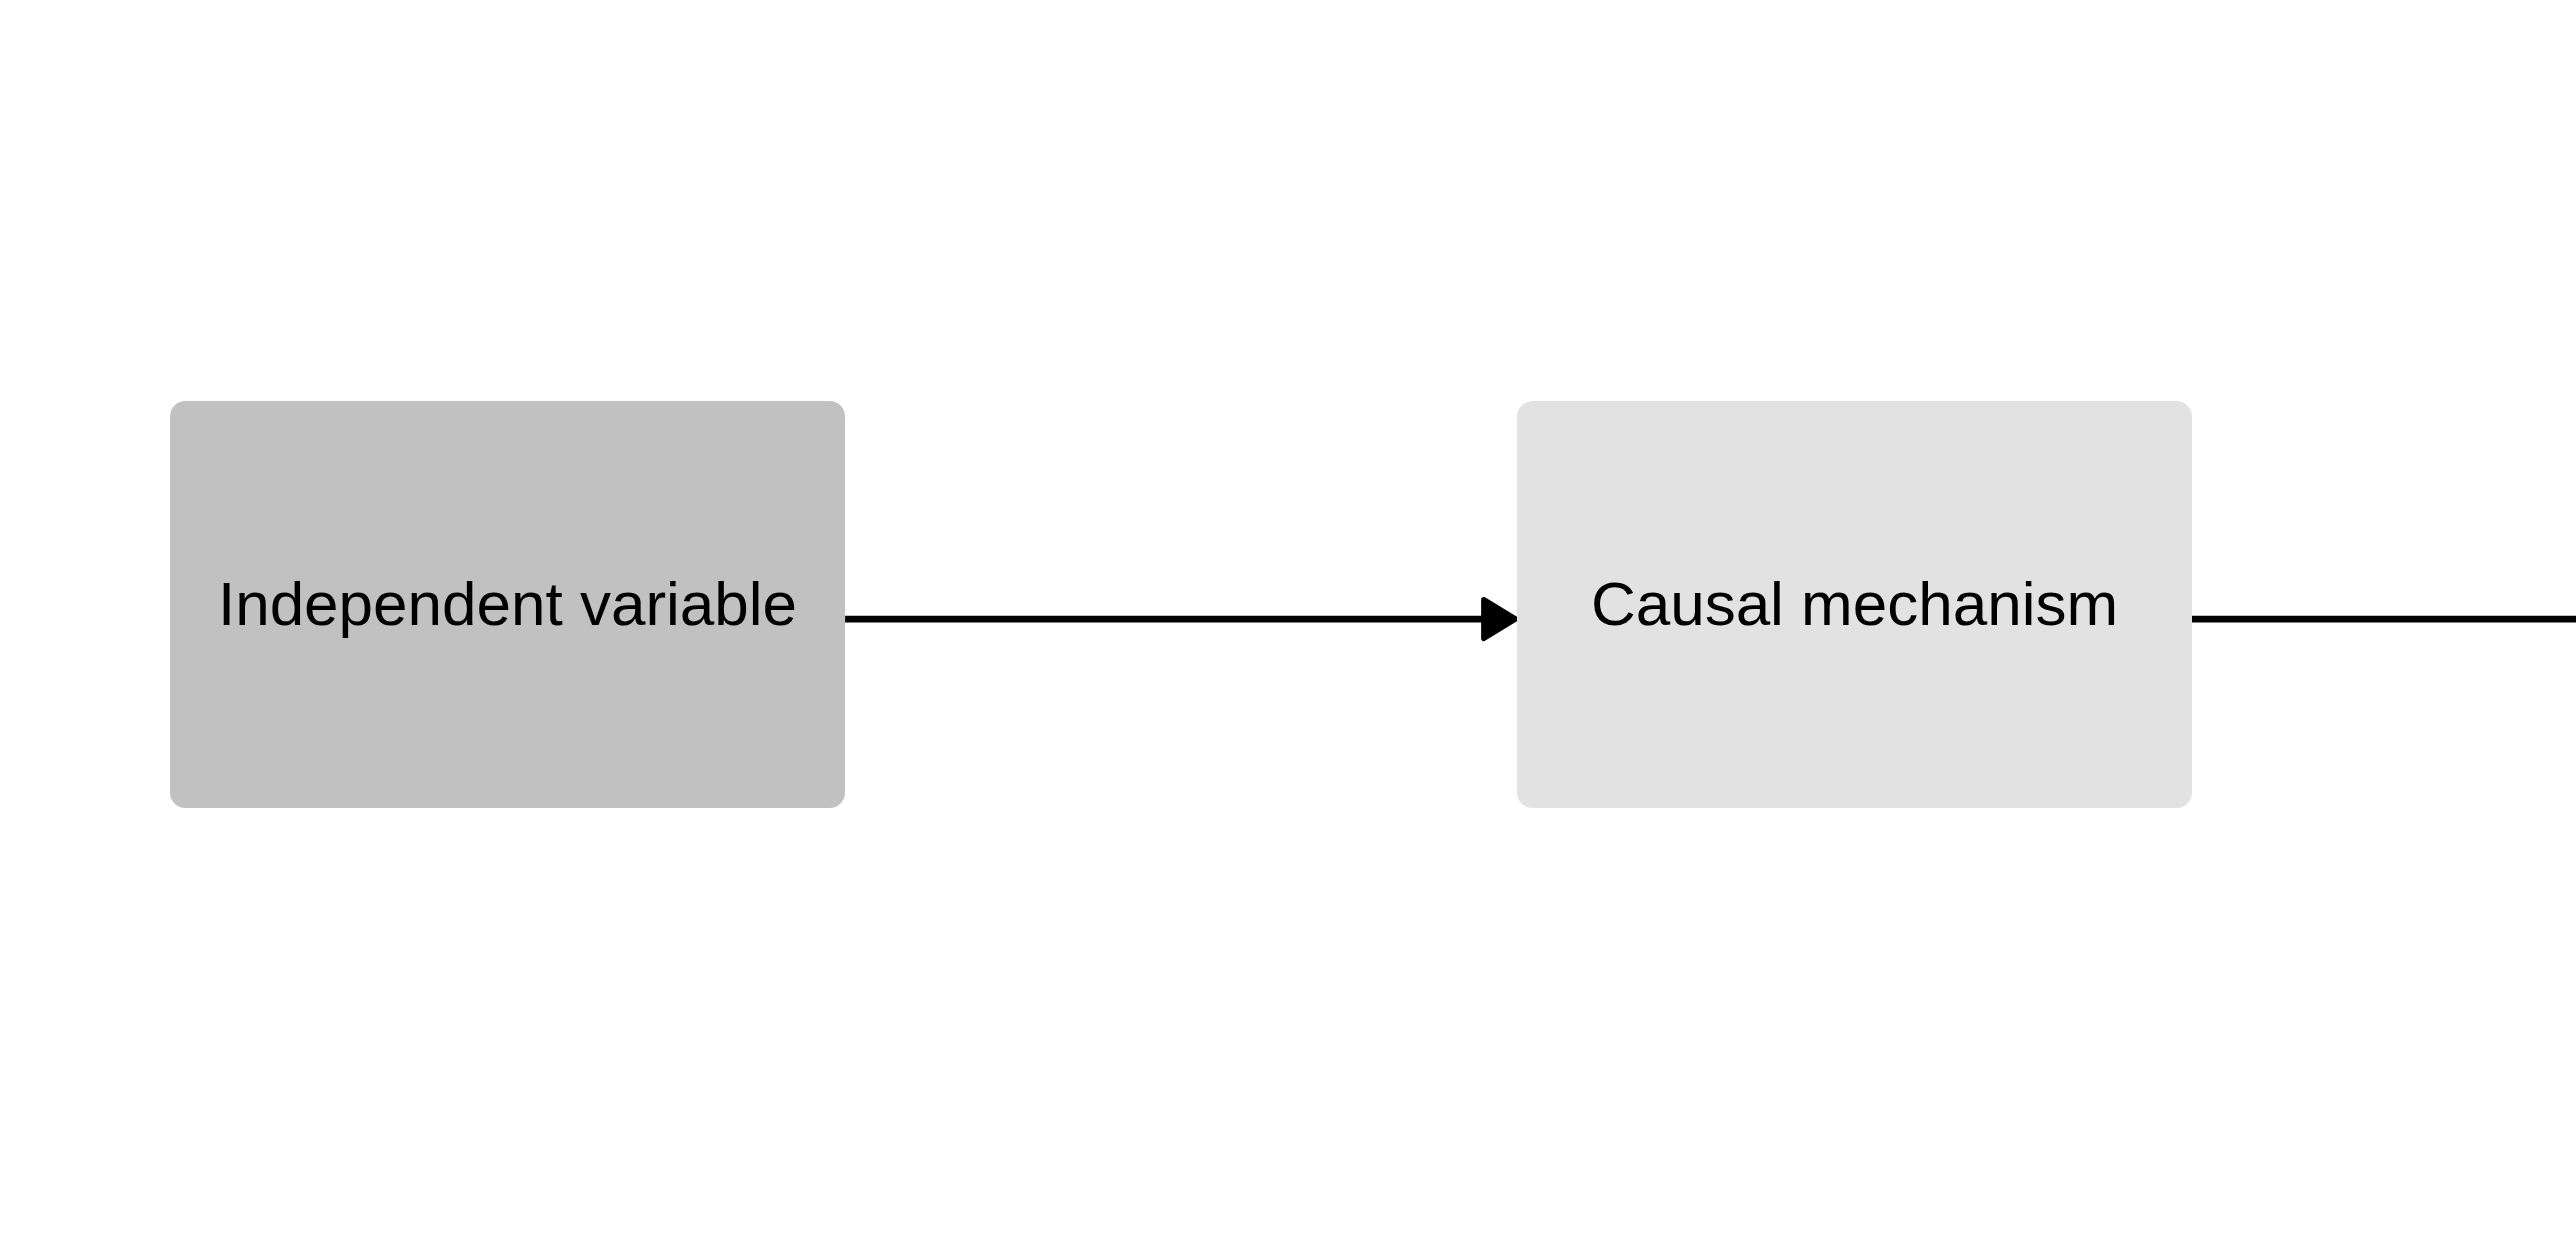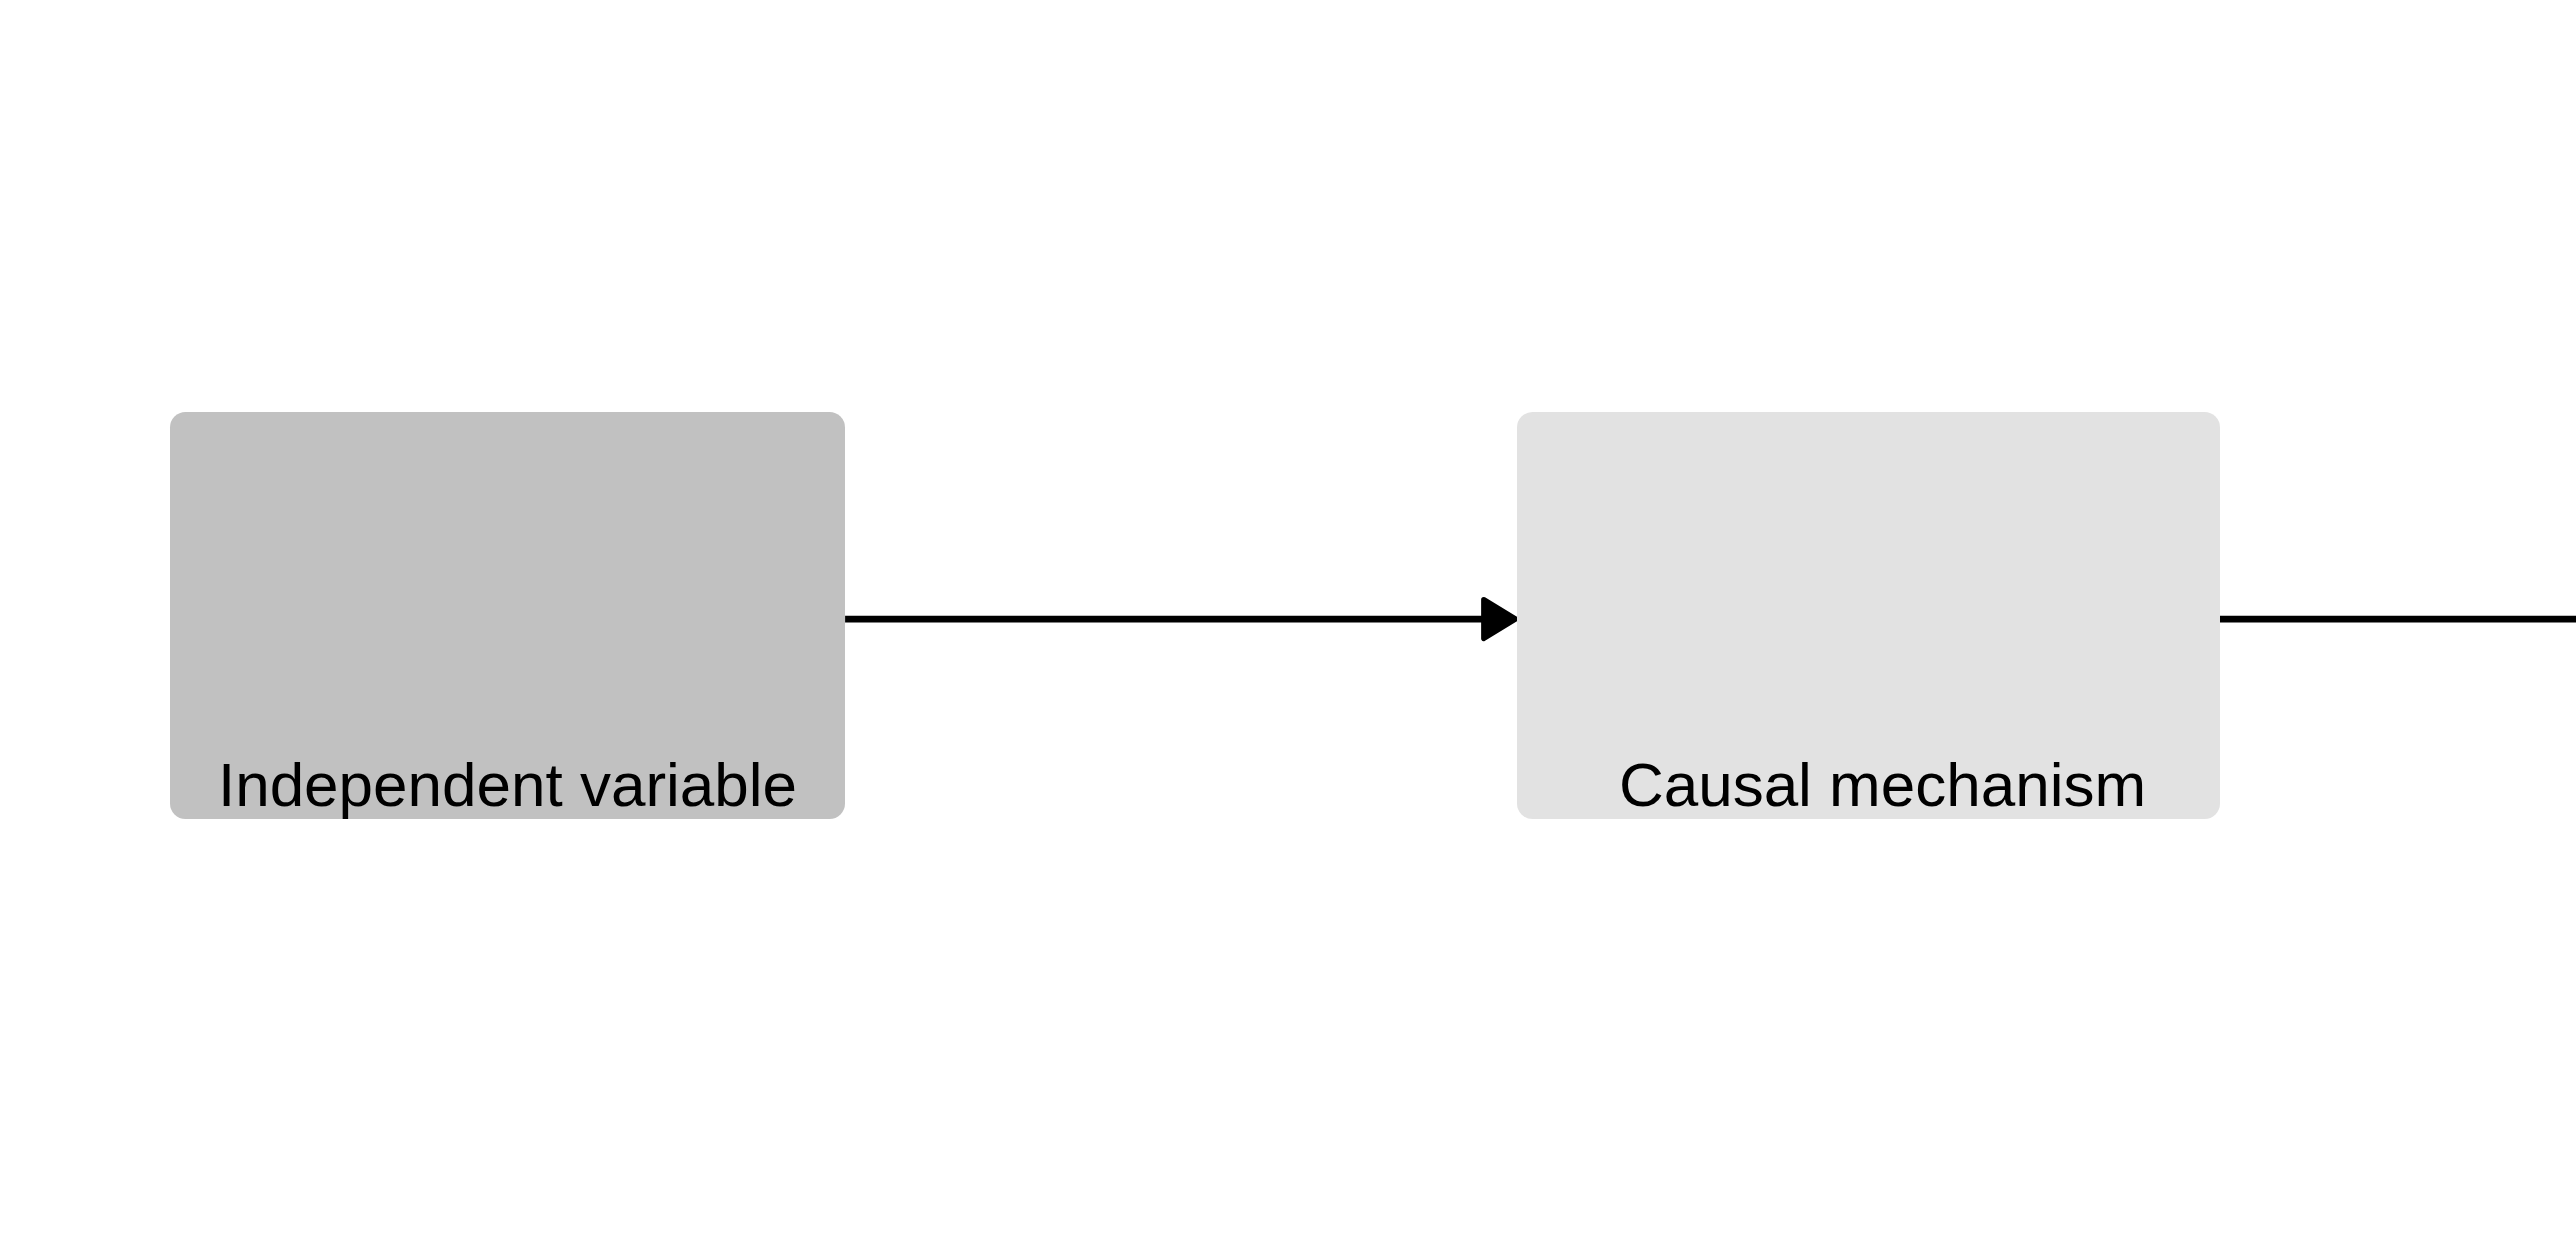--- a/index.html
+++ b/index.html
@@ -25,26 +25,26 @@
   }
   .edge-line {
     stroke-width: 13;
   }
   .edge-head {
     stroke-width: 10;
     stroke-linejoin: round;
   }
   .node {
     position: absolute;
-    top: 412px;
+    top: 401px;
     width: 675px;
     height: 407px;
     border-radius: 15.5px;
     display: flex;
-    align-items: flex-end;
+    align-items: center;
     justify-content: center;
   }
   .node-label {
     font-size: 62px;
     line-height: 1.1;
     white-space: nowrap;
     text-align: center;
   }
   .node-independent { left: 170px; }
   .node-mechanism   { left: 1517px; }
@@ -62,18 +62,18 @@
     <g style="stroke: rgb(0, 0, 0); fill: rgb(0, 0, 0);">
       <line class="edge-line" x1="4255" y1="1202" x2="5505" y2="1202"></line>
       <polygon class="edge-head" points="5500,1164 5562,1202 5500,1240"></polygon>
     </g>
   </svg>
 
   <div class="node node-independent" style="background-color: rgb(193, 193, 193);">
     <span class="node-label" style="color: rgb(0, 0, 0);">Independent variable</span>
   </div>
 
-  <div class="node node-mechanism" style="background-color: rgb(226, 226, 226); padding-left: 28px;">
+  <div class="node node-mechanism" style="background-color: rgb(226, 226, 226);">
     <span class="node-label" style="color: rgb(0, 0, 0);">Causal mechanism</span>
   </div>
 
 </div>
 
 
 </body></html>

